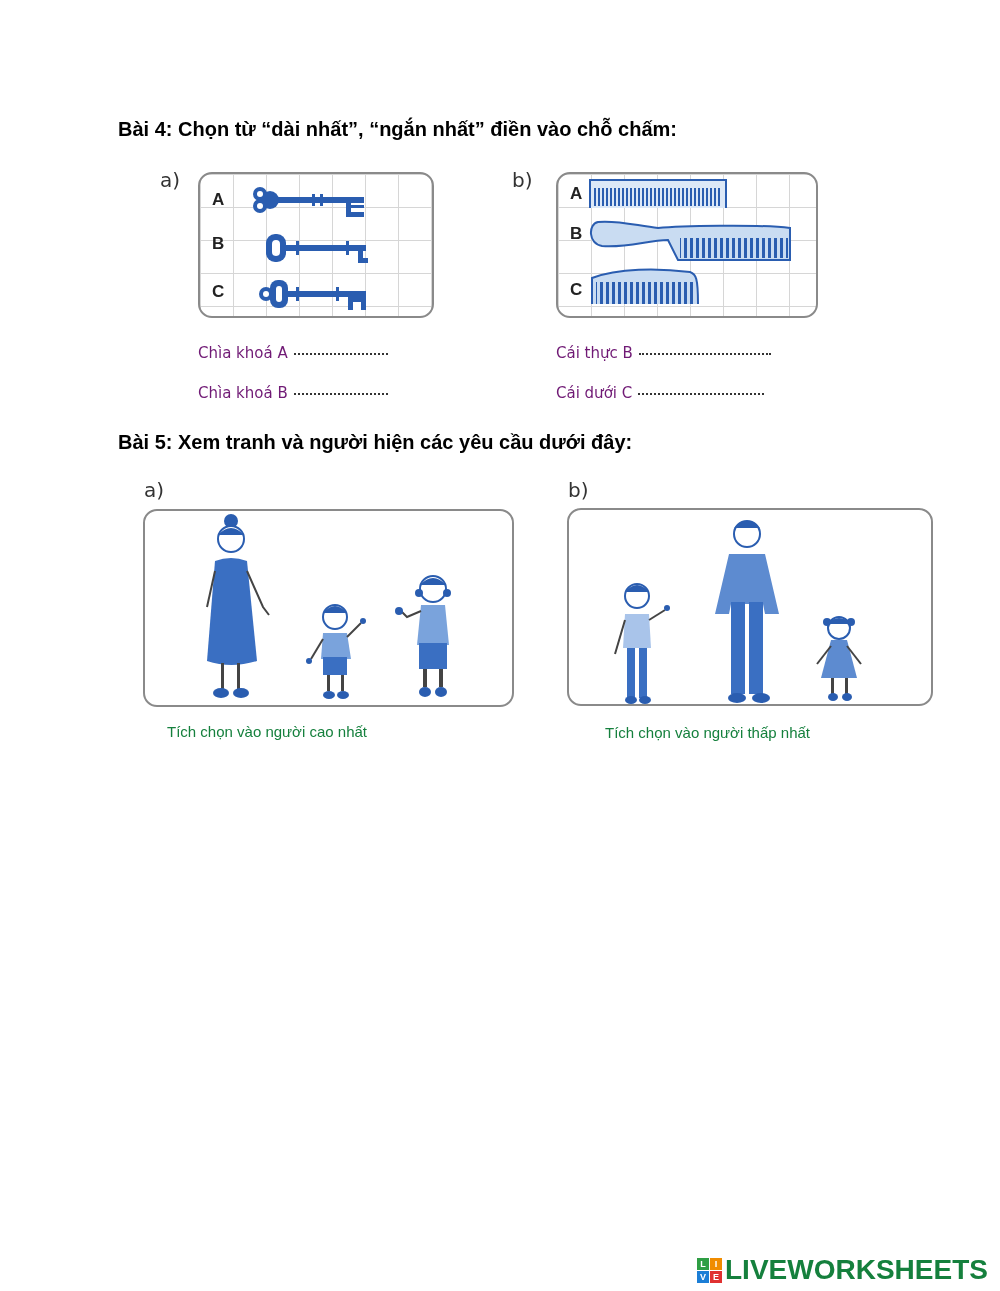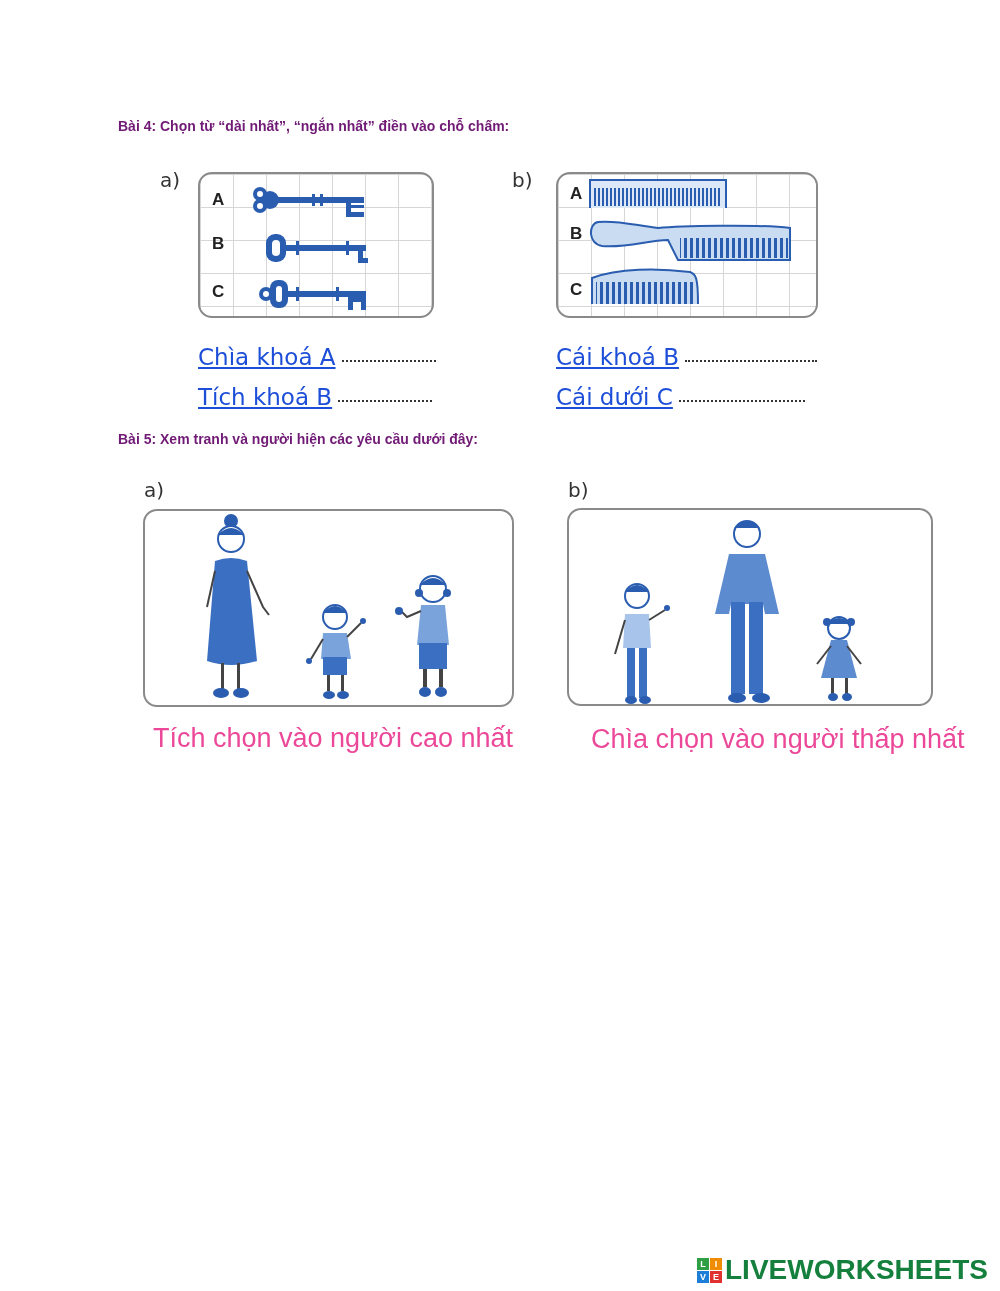--- a/index.html
+++ b/index.html
@@ -1,43 +1,43 @@
 <!DOCTYPE html>
 <html><head>
 <meta charset="utf-8">
 <style>
   html, body { margin: 0; padding: 0; }
   body {
     width: 1000px; height: 1291px; position: relative; background: #ffffff;
     font-family: "Liberation Sans", sans-serif; color: #111; overflow: hidden;
   }
   .abs { position: absolute; }
-  .heading { font-weight: bold; font-size: 14px; color: #701a75; white-space: nowrap; }
+  .heading { font-weight: bold; font-size: 20px; color: #000000; white-space: nowrap; }
   .sublabel { font-family: "DejaVu Sans", sans-serif; font-size: 20px; color: #333; }
   .panel {
     position: absolute; border: 2px solid #8a8a8a; border-radius: 14px; background: #fff;
     box-sizing: border-box;
   }
   .grid {
     background-image:
       linear-gradient(#d6d6d6 1px, transparent 1px),
       linear-gradient(90deg, #d6d6d6 1px, transparent 1px);
     background-size: 33px 33px;
   }
   .rowlabel { position: absolute; font-weight: bold; font-size: 17px; color: #222; }
-  .fill-line { font-family: "DejaVu Sans", sans-serif; font-size: 23px; color: #1d4ed8; white-space: nowrap; text-decoration: underline; }
+  .fill-line { font-family: "DejaVu Sans", sans-serif; font-size: 15px; color: #701a75; white-space: nowrap; }
   .fill-line .dots {
     display: inline-block; border-bottom: 2px dotted #333; vertical-align: baseline;
     height: 0; margin-left: 6px; position: relative; top: -3px;
   }
   .fill-input {
     position: absolute; border: none; background: transparent; outline: none;
     font-size: 16px; height: 22px;
   }
-  .caption { font-size: 27px; color: #ec4899; white-space: nowrap; }
+  .caption { font-size: 15px; color: #15803d; white-space: nowrap; margin-left: 14px; }
   .logo {
     position: absolute; left: 697px; top: 1254px; display: flex; align-items: center;
   }
   .logo-mark { display: grid; grid-template-columns: 12px 12px; grid-template-rows: 12px 12px; gap: 1px; margin-right: 3px; }
   .logo-mark span { font-size: 9px; font-weight: bold; color: #fff; display:flex; align-items:center; justify-content:center; }
   .logo-text { font-weight: bold; font-size: 28px; color: #15803d; letter-spacing: 0px; }
 </style>
 </head>
 <body>
 
@@ -119,26 +119,26 @@
     </g>
   </svg>
 </div>
 
 <div class="abs fill-line" style="left:198px; top:344px;">
   <span>Chìa khoá A</span><span class="dots" style="width:94px;"></span>
 </div>
 <input class="fill-input" style="left: 336px; top: 342px; width: 96px;" value="">
 
 <div class="abs fill-line" style="left:198px; top:384px;">
-  <span>Tích khoá B</span><span class="dots" style="width:94px;"></span>
+  <span>Chìa khoá B</span><span class="dots" style="width:94px;"></span>
 </div>
 <input class="fill-input" style="left: 336px; top: 382px; width: 96px;" value="">
 
 <div class="abs fill-line" style="left:556px; top:344px;">
-  <span>Cái khoá B</span><span class="dots" style="width:132px;"></span>
+  <span>Cái thực B</span><span class="dots" style="width:132px;"></span>
 </div>
 <input class="fill-input" style="left: 670px; top: 342px; width: 136px;" value="">
 
 <div class="abs fill-line" style="left:556px; top:384px;">
   <span>Cái dưới C</span><span class="dots" style="width:126px;"></span>
 </div>
 <input class="fill-input" style="left: 676px; top: 382px; width: 130px;" value="">
 
 <div class="abs heading" style="left:118px; top:431px;">Bài 5: Xem tranh và người hiện các yêu cầu dưới đây:</div>
 
@@ -233,21 +233,21 @@
       <ellipse cx="264" cy="187" rx="5" ry="4"></ellipse>
         <ellipse cx="278" cy="187" rx="5" ry="4"></ellipse>
       <path d="M262 136 L248 154" stroke="#444" stroke-width="2" fill="none"></path>
       <path d="M278 136 L292 154" stroke="#444" stroke-width="2" fill="none"></path>
     </g>
   </svg>
   <div class="abs" style="left:40px; top:66px; width:62px; height:128px; cursor:pointer;"></div>
   <div class="abs" style="left:144px; top:6px; width:68px; height:188px; cursor:pointer;"></div>
   <div class="abs" style="left:244px; top:100px; width:52px; height:94px; cursor:pointer;"></div>
 </div>
-<div class="abs caption" style="left:591px; top:724px;">Chìa chọn vào người thấp nhất</div>
+<div class="abs caption" style="left:591px; top:724px;">Tích chọn vào người thấp nhất</div>
 
 <div class="logo">
   <div class="logo-mark">
     <span style="background:#2f9e44;">L</span>
     <span style="background:#f08c00;">I</span>
     <span style="background:#1c7ed6;">V</span>
     <span style="background:#e03131;">E</span>
   </div>
   <div class="logo-text">LIVEWORKSHEETS</div>
 </div>

